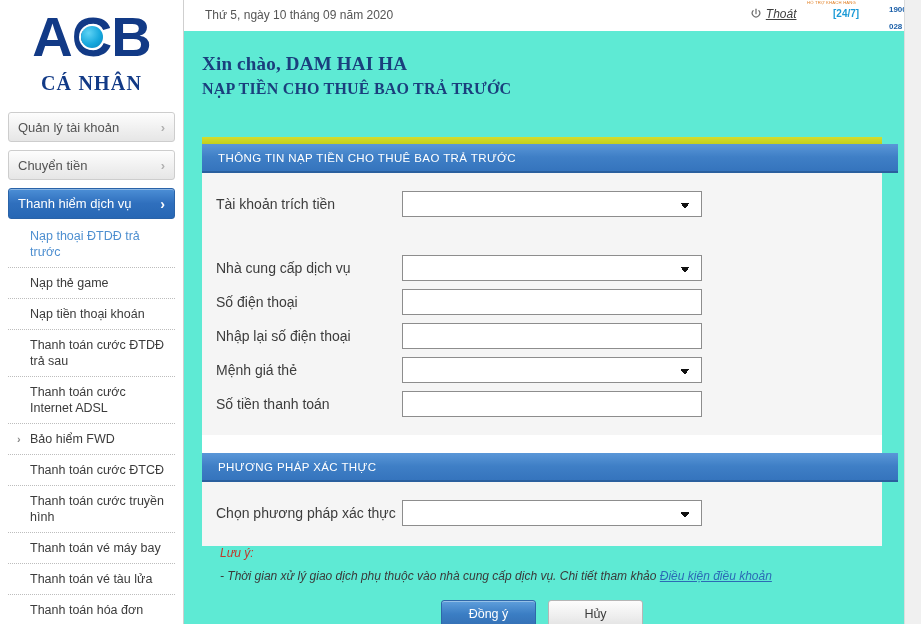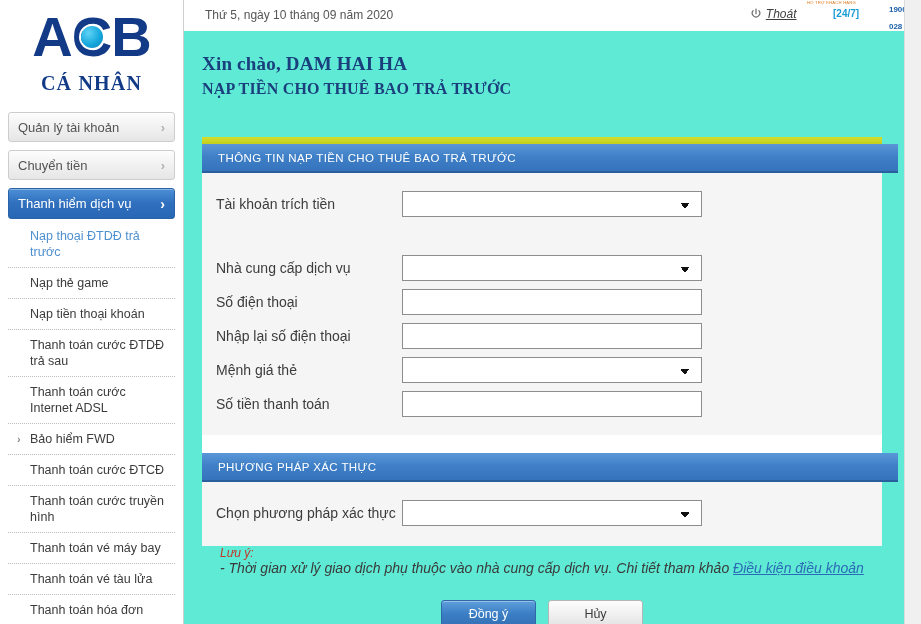--- a/index.html
+++ b/index.html
@@ -127,21 +127,21 @@
     background-image:
       linear-gradient(45deg,transparent 50%,#111 50%),
       linear-gradient(135deg,#111 50%,transparent 50%);
     background-position:calc(100% - 16px) 11px,calc(100% - 11px) 11px;
     background-size:5px 5px,5px 5px;
     background-repeat:no-repeat;
   }
 
   .note{position:absolute;left:18px;top:0;}
   .note-title{color:#c0392b;font-weight:normal;font-size:12px;font-style:italic;}
-  .note-line{font-size:14px;color:#3a3a3a;font-style:italic;}
+  .note-line{font-size:12px;color:#3a3a3a;font-style:italic;margin-top:9px;}
   .note-line a{color:#2b6bb5;text-decoration:underline;font-style:italic;}
 
   .btnrow{position:absolute;left:0;top:0;width:680px;display:flex;justify-content:center;gap:12px;}
   .btn{
     width:95px;height:28px;box-sizing:border-box;border-radius:3px;
     font-family:"Liberation Sans",sans-serif;font-size:12.5px;cursor:pointer;
     display:flex;align-items:center;justify-content:center;
   }
   .btn-primary{
     background:linear-gradient(to bottom,#5f9fdc 0%,#3b7ec4 50%,#346fb4 100%);

